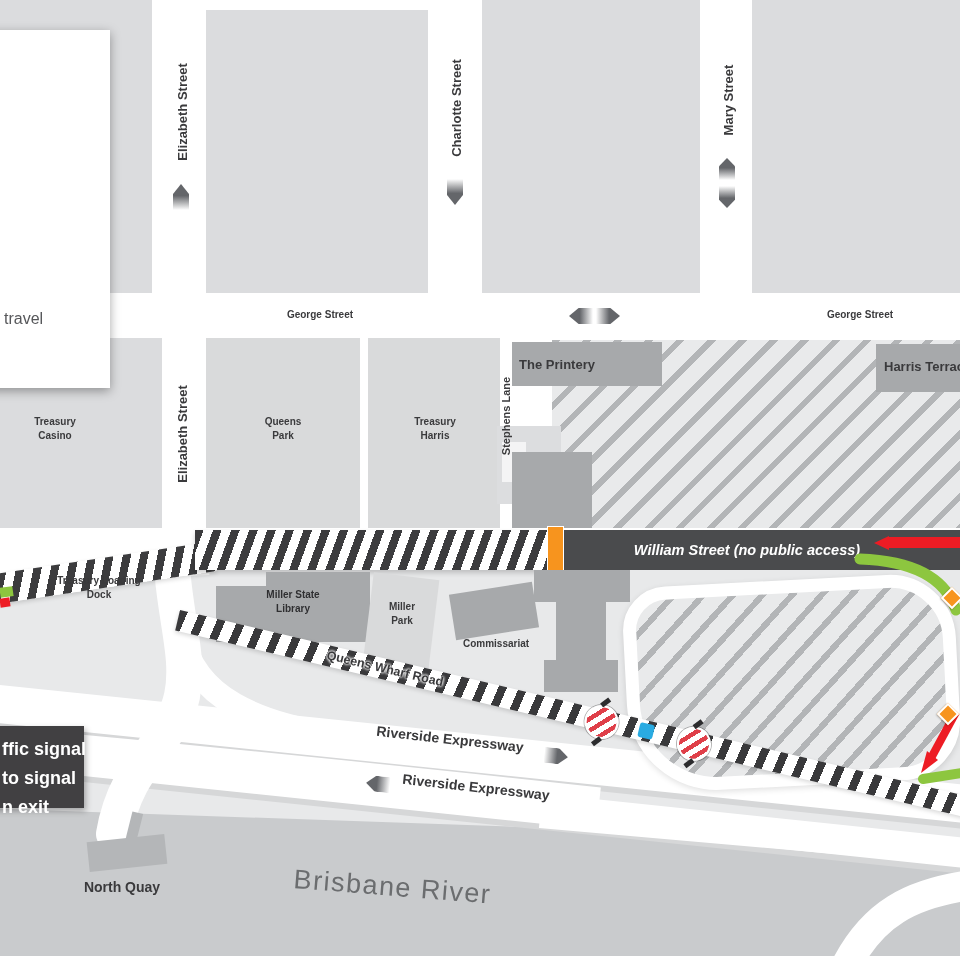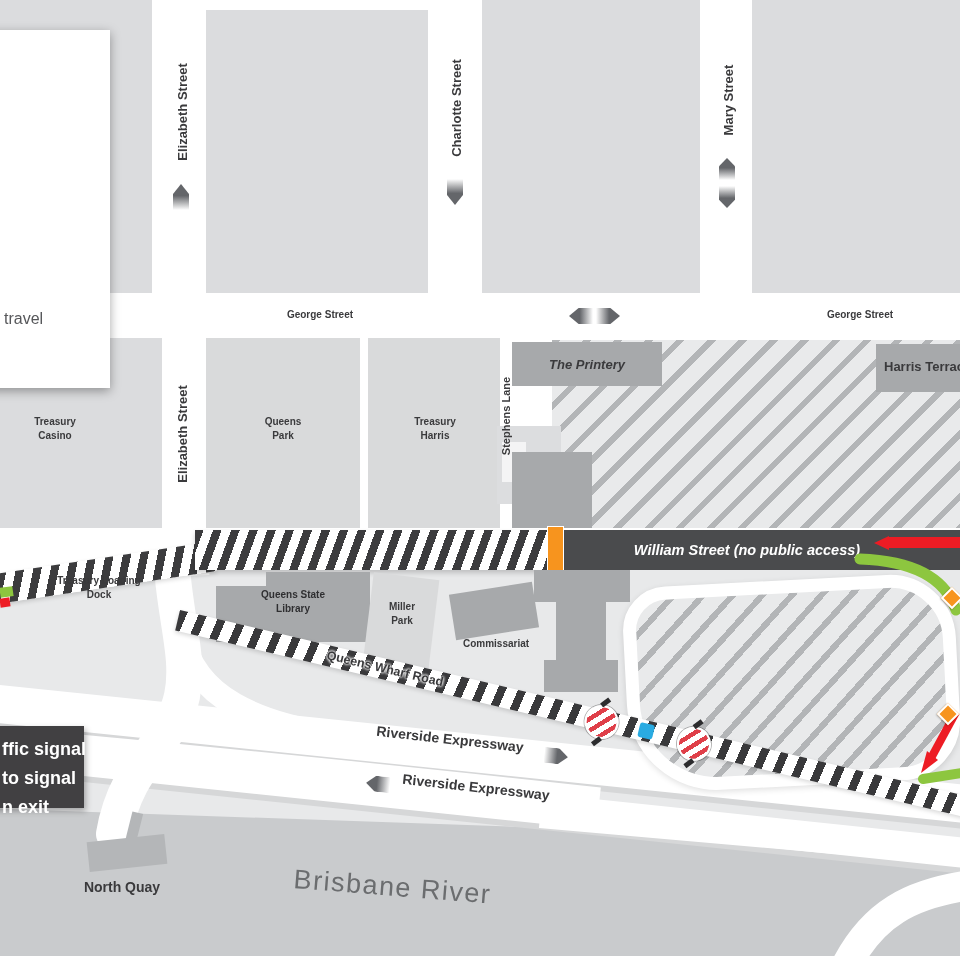--- a/index.html
+++ b/index.html
@@ -141,28 +141,28 @@
     <div>Casino</div>
   </div>
   <div class="lbl" style="left:228px;top:415px;width:110px;">
     <div>Queens</div>
     <div>Park</div>
   </div>
   <div class="lbl" style="left:380px;top:415px;width:110px;">
     <div>Treasury</div>
     <div>Harris</div>
   </div>
-  <div class="lbl" style="left:522px;top:356px;width:130px;font-size:13px;font-style:italic;">The Printery</div>
+  <div class="lbl" style="left:492px;top:356px;width:130px;font-size:13px;">The Printery</div>
   <div class="lbl" style="left:884px;top:358px;width:120px;text-align:left;font-size:13px;">Harris Terrace</div>
   <div class="lbl" style="left:20px;top:574px;width:158px;">
     <div>Treasury Loading</div>
     <div>Dock</div>
   </div>
   <div class="lbl" style="left:212px;top:588px;width:162px;color:#2f2f31;">
-    <div>Queens State</div>
+    <div>Miller State</div>
     <div>Library</div>
   </div>
   <div class="lbl" style="left:362px;top:600px;width:80px;">
     <div>Miller</div>
     <div>Park</div>
   </div>
   <div class="lbl" style="left:436px;top:637px;width:120px;">Commissariat</div>
 
   <div class="lbl" style="left:360px;top:730px;width:180px;font-size:14px;transform:rotate(6.3deg);">Riverside Expressway</div>
   <div class="lbl" style="left:386px;top:778px;width:180px;font-size:14px;transform:rotate(6.3deg);">Riverside Expressway</div>

